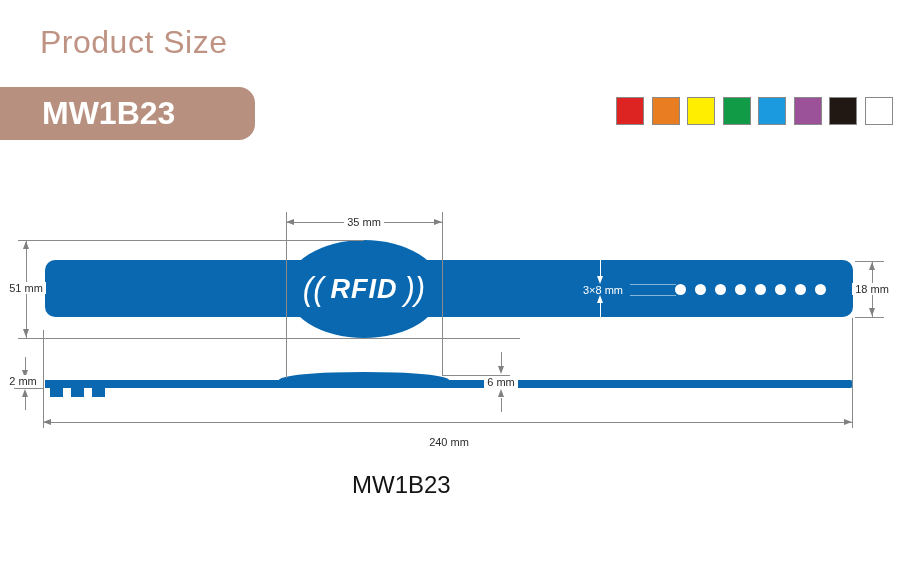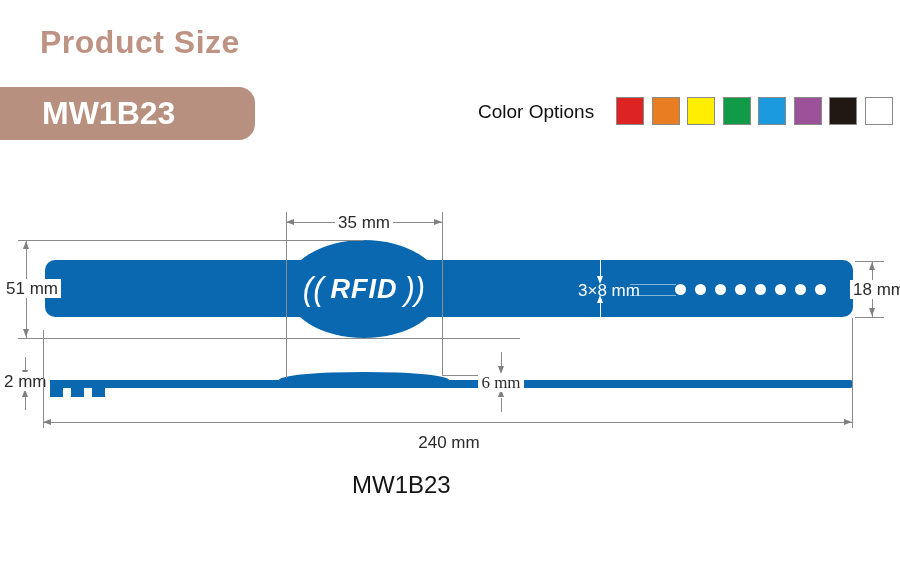--- a/index.html
+++ b/index.html
@@ -1,20 +1,20 @@
 <!DOCTYPE html>
 <html><head>
 <meta charset="utf-8">
 <style>
   html,body { margin:0; padding:0; background:#fff; }
   .stage { position:relative; width:900px; height:579px; background:#ffffff; overflow:hidden;
            font-family:"Liberation Sans", sans-serif; }
 
   
-  .page-title { position:absolute; left:40px; top:24px; font-size:32px; font-weight:bold; letter-spacing:0.5px; }
+  .page-title { position:absolute; left:40px; top:24px; font-size:32px; font-weight:normal; letter-spacing:0.5px; }
   .model-badge { position:absolute; left:0; top:87px; width:255px; height:53px;
                  border-radius:0 16px 16px 0; color:#fff; font-size:32px; font-weight:bold;
                  line-height:53px; padding-left:42px; box-sizing:border-box; }
   .color-options-label { position:absolute; left:478px; top:101px; font-size:19px; color:#111; }
   .swatches { position:absolute; left:616px; top:97px; display:flex; gap:7.5px; }
   .swatch { width:26px; height:26px; border:1px solid #8a8a8a; }
 
   
   .band-fill { background:#0968af; }
   .band-top { position:absolute; left:45px; top:260px; width:808px; height:57px; border-radius:10px; }
@@ -36,37 +36,36 @@
   .arr { position:absolute; width:0; height:0; border-style:solid; border-color:transparent; }
   .arr-left  { border-width:3.5px 8px 3.5px 0; border-right-color:#808080; }
   .arr-right { border-width:3.5px 0 3.5px 8px; border-left-color:#808080; }
   .arr-up    { border-width:0 3.5px 8px 3.5px; border-bottom-color:#808080; }
   .arr-down  { border-width:8px 3.5px 0 3.5px; border-top-color:#808080; }
   .white-line { position:absolute; background:#fff; }
   .faint-line { position:absolute; background:rgba(255,255,255,0.5); }
   .arr-up.w   { border-bottom-color:#fff; }
   .arr-down.w { border-top-color:#fff; }
 
-  .dim-label { position:absolute; font-size:17px; color:#2b2b2b; text-align:center; line-height:13px; white-space:nowrap; }
+  .dim-label { position:absolute; font-size:11px; color:#2b2b2b; text-align:center; line-height:13px; white-space:nowrap; }
   .dim-label span { background:#fff; padding:0 3px; }
   .dim-label.on-band { color:#fff; }
   .dim-label.on-band span { background:transparent; padding:0; }
 
   
   .footer-model { position:absolute; left:352px; top:471px; font-size:24px; color:#141414; }
   .footer-size  { position:absolute; left:352px; top:511px; font-size:24px; color:#141414; }
 </style>
 </head>
 <body>
 
 <div class="stage">
 
   <div class="page-title" style="color: rgb(191, 147, 131);">Product Size</div>
   <div class="model-badge" style="background: rgb(184, 144, 127);">MW1B23</div>
-  <div class="color-options-label">Color Options</div>
   <div class="swatches">
       <div class="swatch" style="background: rgb(221, 36, 35);"></div>
       <div class="swatch" style="background: rgb(232, 125, 34);"></div>
       <div class="swatch" style="background: rgb(255, 238, 0);"></div>
       <div class="swatch" style="background: rgb(18, 155, 71);"></div>
       <div class="swatch" style="background: rgb(27, 154, 224);"></div>
       <div class="swatch" style="background: rgb(155, 82, 152);"></div>
       <div class="swatch" style="background: rgb(34, 24, 19);"></div>
       <div class="swatch" style="background: rgb(255, 255, 255);"></div>
     </div>
@@ -129,21 +128,21 @@
   <div class="dim-line" style="left:14px; top:388px; width:30px; height:1px;"></div>
   <div class="arr arr-up" style="left:22px; top:389px;"></div>
   <div class="dim-line" style="left:25px; top:397px; width:1px; height:13px;"></div>
   <div class="dim-label" style="left:1px; top:375px; width:44px;"><span>2 mm</span></div>
 
   <div class="dim-line" style="left:442px; top:375px; width:68px; height:1px;"></div>
   <div class="dim-line" style="left:501px; top:352px; width:1px; height:14px;"></div>
   <div class="arr arr-down" style="left:498px; top:366px;"></div>
   <div class="arr arr-up" style="left:498px; top:389px;"></div>
   <div class="dim-line" style="left:501px; top:398px; width:1px; height:14px;"></div>
-  <div class="dim-label" style="left:477px; top:376px; width:48px;font-family:Liberation Serif, serif;"><span>6 mm</span></div>
+  <div class="dim-label" style="left:477px; top:376px; width:48px;"><span>6 mm</span></div>
 
   <div class="dim-line" style="left:43px; top:330px; width:1px; height:98px;"></div>
   <div class="dim-line" style="left:852px; top:318px; width:1px; height:110px;"></div>
   <div class="dim-line" style="left:43px; top:422px; width:809px; height:1px;"></div>
   <div class="arr arr-left" style="left:43px; top:419px;"></div>
   <div class="arr arr-right" style="left:844px; top:419px;"></div>
   <div class="dim-label" style="left:415px; top:416px; width:68px;margin-top:20px;"><span>240 mm</span></div>
 
   <div class="footer-model">MW1B23</div>
 

